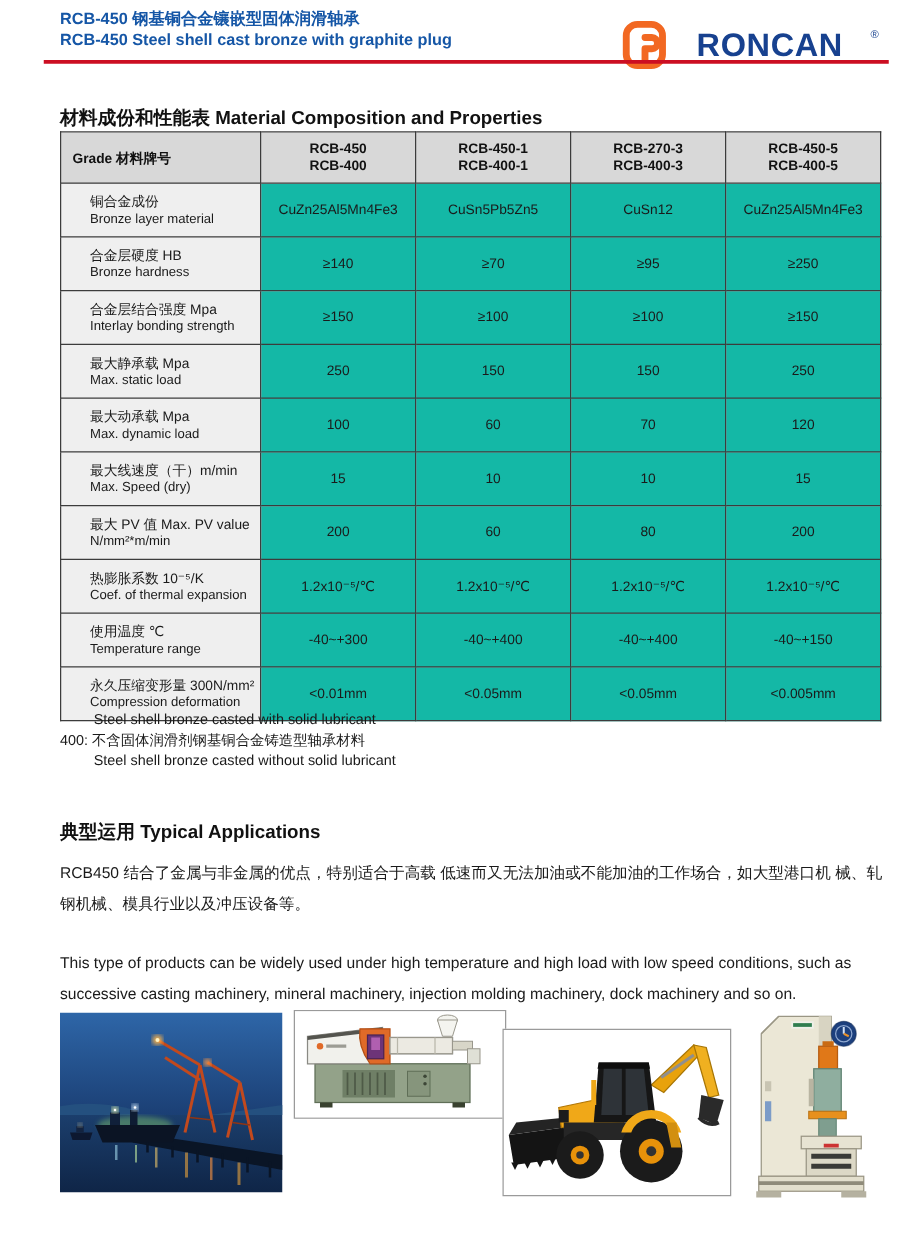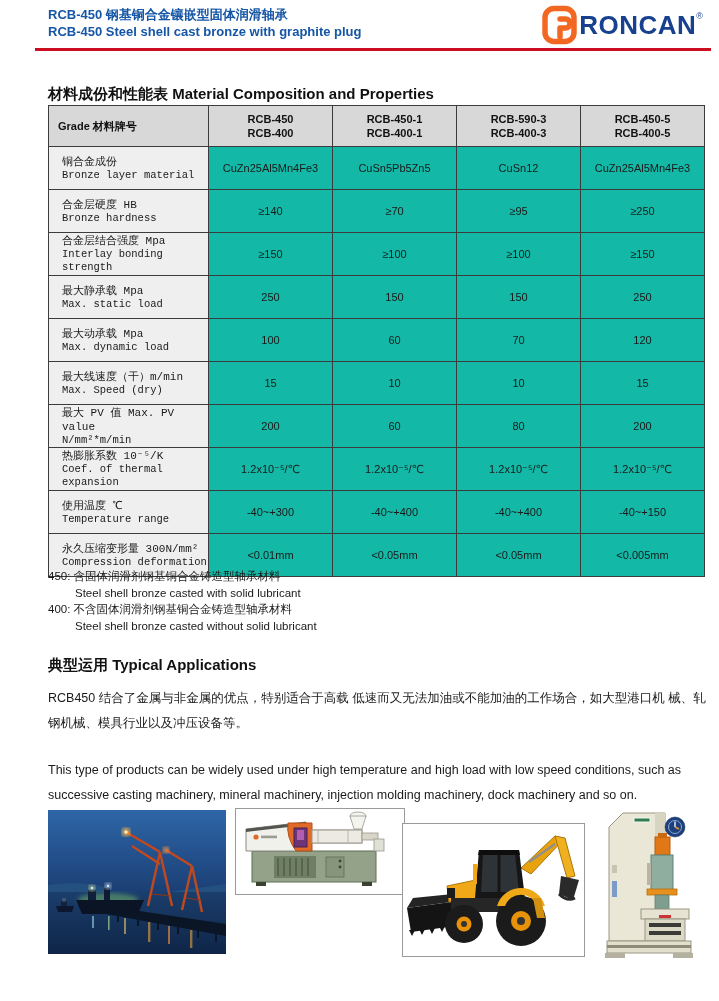--- a/index.html
+++ b/index.html
@@ -2,32 +2,32 @@
 <html><head>
 <meta charset="utf-8">
 <style>
   html,body{margin:0;padding:0;background:#ffffff;}
   #page{position:relative;width:711px;height:1001px;background:#fff;overflow:hidden;
         font-family:"Liberation Sans","DejaVu Sans",sans-serif;color:#1a1a1a;border-radius:18px;}
   
   .hdr-titles{position:absolute;left:48px;top:6px;}
   .hdr-zh{font-size:13px;font-weight:bold;color:#1556a6;line-height:17px;}
   .hdr-en{font-size:13px;font-weight:bold;color:#1556a6;line-height:17px;}
-  .logo{position:absolute;right:8px;top:5px;display:flex;align-items:center;}
+  .logo{position:absolute;right:8px;top:16px;display:flex;align-items:center;gap:22px;}
   .logo-word{font-size:26px;font-weight:bold;color:#17418f;letter-spacing:0.5px;line-height:34px;}
   .logo-reg{font-size:9px;color:#17418f;vertical-align:top;position:relative;top:-9px;}
   .red-rule{position:absolute;left:35px;top:48px;width:684px;height:3px;background:#cc0e22;}
   
   .sec-title{position:absolute;left:48px;font-size:15px;font-weight:bold;color:#111;}
   
   .comp-table{position:absolute;left:48px;top:105px;border-collapse:collapse;table-layout:fixed;}
   .comp-table td,.comp-table th{border:1px solid #3c3c3c;padding:0;vertical-align:middle;}
   .comp-table th{background:#d8d8d8;height:40px;font-size:11px;font-weight:bold;color:#111;}
   .comp-table th.lblh{text-align:left;padding-left:9px;}
-  .comp-table td.lbl{background:#efefef;text-align:left;padding-left:13px;height:40px;font-family:Liberation Mono, monospace;}
+  .comp-table td.lbl{background:#efefef;text-align:left;padding-left:23px;height:40px;}
   .comp-table td.val{background:#14b8a6;text-align:center;font-size:11px;color:#1a1a1a;}
   .lbl .zh{font-size:11px;color:#1a1a1a;line-height:14px;}
   .lbl .en{font-size:10.5px;color:#1a1a1a;line-height:13px;}
   .hcol div{line-height:14px;}
   
   .notes{position:absolute;left:48px;top:568px;font-size:11.5px;line-height:16.5px;color:#1a1a1a;}
   .note-en{padding-left:27px;}
   
   .para{position:absolute;left:48px;width:666px;font-size:12.5px;line-height:25px;color:#1a1a1a;}
   
@@ -73,21 +73,21 @@
       <th class="lblh">Grade 材料牌号</th>
       <th class="hcol">
             <div>RCB-450</div>
             <div>RCB-400</div>
           </th>
       <th class="hcol">
             <div>RCB-450-1</div>
             <div>RCB-400-1</div>
           </th>
       <th class="hcol">
-            <div>RCB-590-3</div>
+            <div>RCB-270-3</div>
             <div>RCB-400-3</div>
           </th>
       <th class="hcol">
             <div>RCB-450-5</div>
             <div>RCB-400-5</div>
           </th>
     </tr>
     <tr style="height:43px">
       <td class="lbl">
             <div class="zh">铜合金成份</div>
@@ -185,21 +185,20 @@
           </td>
       <td class="val">&lt;0.01mm</td>
       <td class="val">&lt;0.05mm</td>
       <td class="val">&lt;0.05mm</td>
       <td class="val">&lt;0.005mm</td>
     </tr>
   </tbody>
     </table>
 
   <div class="notes">
-    <div><span>450:</span> <span>含固体润滑剂钢基铜合金铸造型轴承材料</span></div>
     <div class="note-en">Steel shell bronze casted with solid lubricant</div>
     <div><span>400:</span> <span>不含固体润滑剂钢基铜合金铸造型轴承材料</span></div>
     <div class="note-en">Steel shell bronze casted without solid lubricant</div>
   </div>
 
   <div class="sec-title" style="top:656px;">典型运用 Typical Applications</div>
   <div class="para" style="top:686px;">RCB450 结合了金属与非金属的优点，特别适合于高载 低速而又无法加油或不能加油的工作场合，如大型港口机 械、轧钢机械、模具行业以及冲压设备等。</div>
   <div class="para" style="top:758px;">This type of products can be widely used under high temperature and high load with low speed conditions, such as successive casting machinery, mineral machinery, injection molding machinery, dock machinery and so on.</div>
 
   <div class="photo-box" style="left:48px;top:810px;width:178px;height:144px;">

